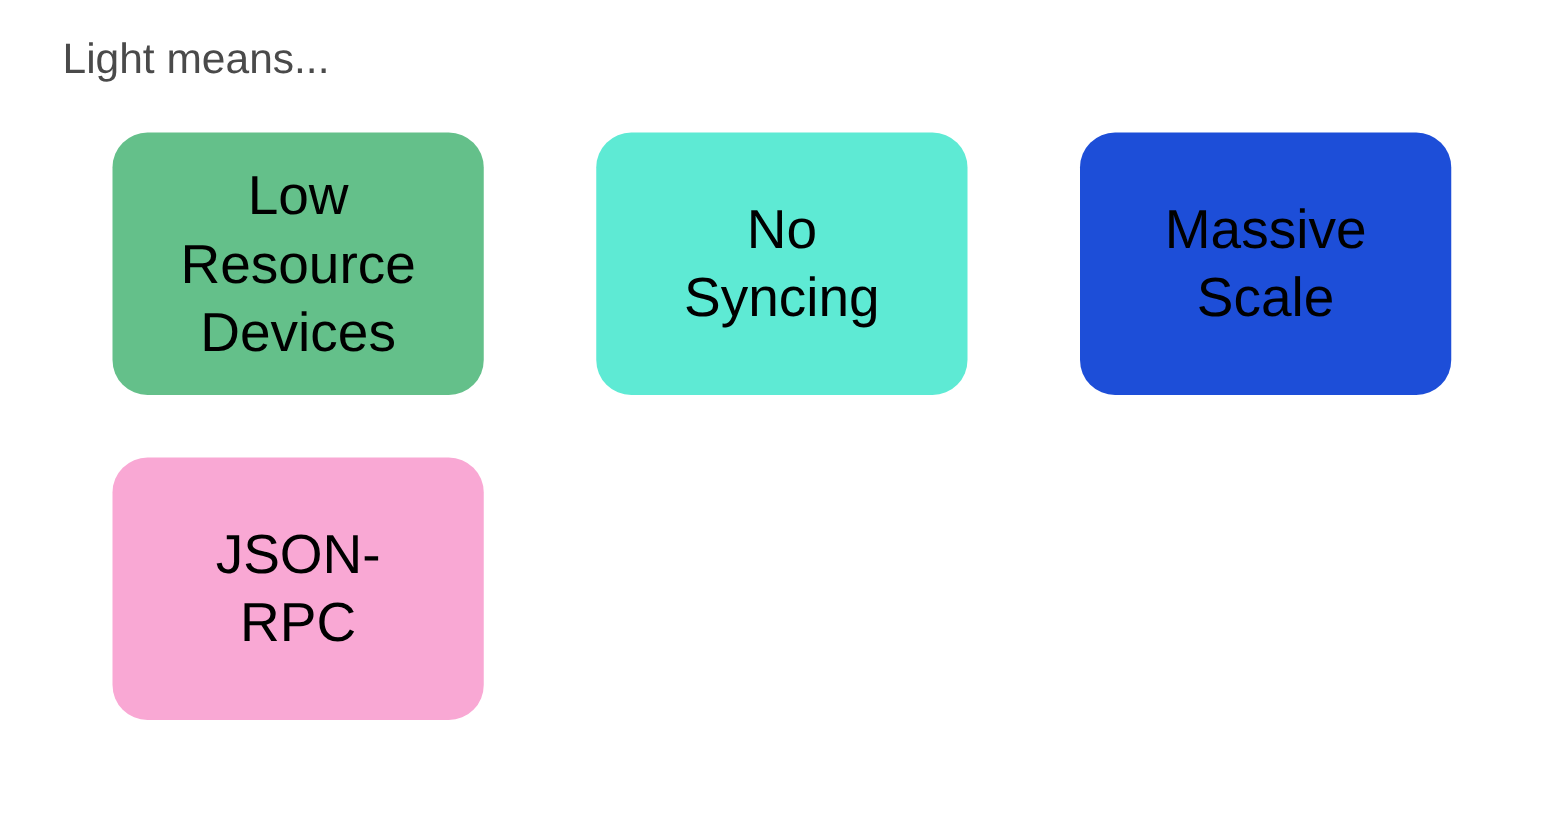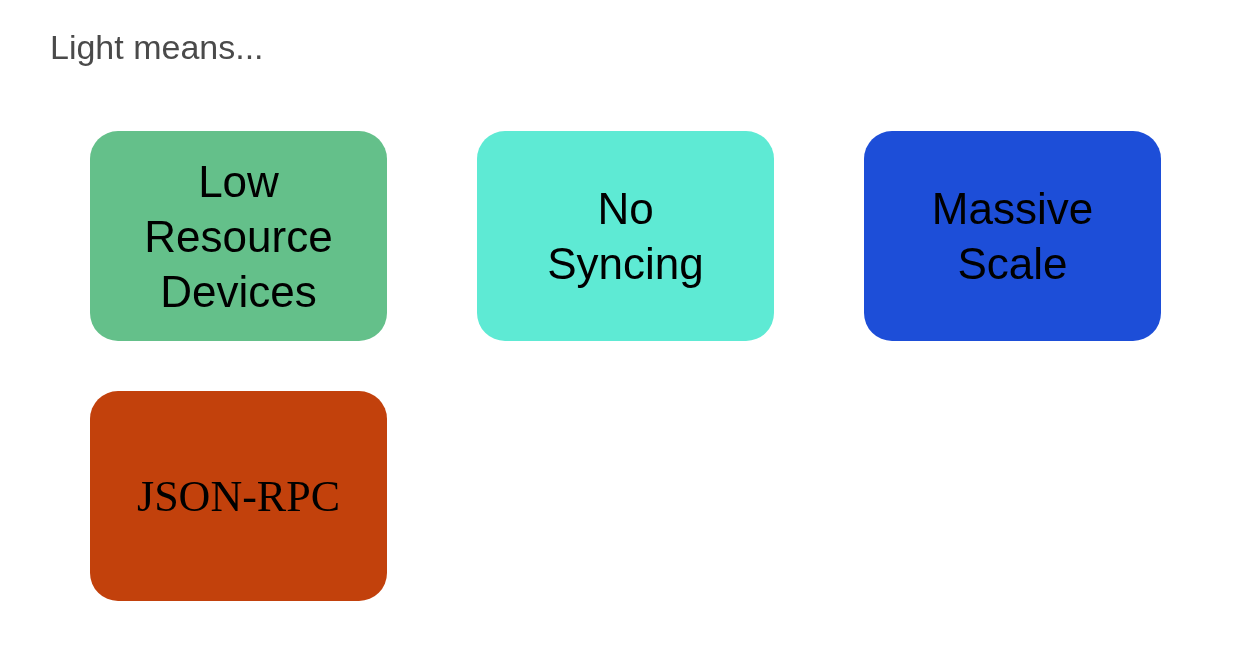--- a/index.html
+++ b/index.html
@@ -11,21 +11,21 @@
       width: 1251px;
       height: 664px;
       background: #ffffff;
       font-family: -apple-system, BlinkMacSystemFont, "Segoe UI", Helvetica, Arial, sans-serif;
       padding: 28px 50px;
     }
     .title {
       font-size: 34px;
       font-weight: 400;
       color: #4a4a4a;
-      margin-bottom: 64px;
+      margin-bottom: 39px;
     }
     .grid {
       display: grid;
       grid-template-columns: 1fr 1fr 1fr;
       grid-template-rows: 1fr 1fr;
       gap: 50px 90px;
       padding: 0 40px;
     }
     .card {
       border-radius: 28px;
@@ -43,22 +43,21 @@
     .card-green {
       background: #64c08a;
     }
     .card-blue {
       background: #5eead4;
     }
     .card-pink {
       background: #1d4ed8;
     }
     .card-yellow {
-      background: #c2410c;
-      font-family: Liberation Serif, serif;
+      background: #f9a8d4;
     }
   </style>
 </head>
 <body>
 
 <h1 class="title">Light means...</h1>
 
 <div class="grid">
   <div class="card card-green">
     <span>Low Resource Devices</span>

